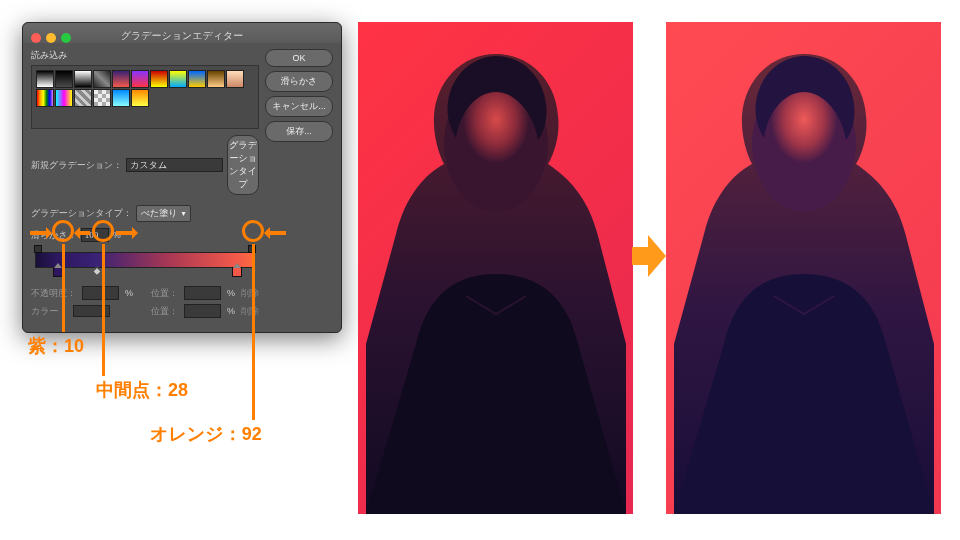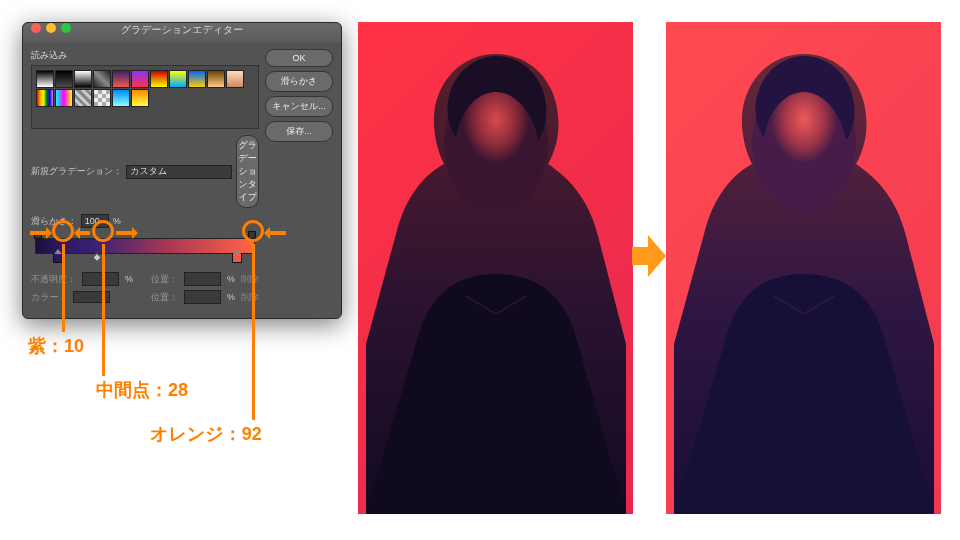--- a/index.html
+++ b/index.html
@@ -1,19 +1,19 @@
 <!DOCTYPE html>
 <html><head>
 <meta charset="utf-8">
 <style>
   * { box-sizing: border-box; margin: 0; padding: 0; }
   body { width: 960px; height: 540px; background: #fff; font-family: "Hiragino Sans", "Meiryo", sans-serif; position: relative; overflow: hidden; }
   
   .dialog { position: absolute; left: 22px; top: 22px; width: 320px; background: #535353; border: 1px solid #2a2a2a; border-radius: 6px; box-shadow: 0 6px 24px rgba(0,0,0,0.5); color: #ddd; font-size: 10px; }
-  .titlebar { height: 20px; background: linear-gradient(#6a6a6a,#5a5a5a); border-radius: 6px 6px 0 0; display: flex; align-items: flex-start; padding: 0 8px; position: relative; }
+  .titlebar { height: 20px; background: linear-gradient(#6a6a6a,#5a5a5a); border-radius: 6px 6px 0 0; display: flex; align-items: flex-end; padding: 0 8px; position: relative; }
   .traffic { display: flex; gap: 5px; }
   .tl { width: 10px; height: 10px; border-radius: 50%; }
   .tl.red { background: #ff5f57; }
   .tl.yel { background: #febc2e; }
   .tl.grn { background: #28c840; }
   .titlebar .title { position: absolute; left: 0; right: 0; text-align: center; font-size: 10px; color: #ddd; pointer-events: none; }
   
   .dlg-body { display: flex; padding: 6px 8px 10px 8px; gap: 6px; }
   .dlg-left { flex: 1; }
   .dlg-right { width: 68px; display: flex; flex-direction: column; gap: 4px; }
@@ -101,27 +101,33 @@
           <div class="sw" style="background:linear-gradient(90deg,#0ff,#f0f,#ff0)"></div>
           <div class="sw" style="background:repeating-linear-gradient(45deg,#888 0 3px,#ccc 3px 6px)"></div>
           <div class="sw" style="background:repeating-conic-gradient(#aaa 0 25%,#eee 0 50%) 0 0/8px 8px"></div>
           <div class="sw" style="background:linear-gradient(#08f,#8ff)"></div>
           <div class="sw" style="background:linear-gradient(#f80,#ff4)"></div>
         </div>
       </div>
 
       <div class="field-row">
         <label>新規グラデーション：</label>
-        <input class="txt" style="width: 106px;" value="カスタム">
+        <input class="txt" style="width: 97px;" value="カスタム">
         <div class="btn" style="flex:1">グラデーションタイプ</div>
       </div>
 
+      <div class="field-row" style="margin-top:10px">
+        <label>グラデーションタイプ：</label>
+        <div class="sel">
+            <span>べた塗り</span>
+          </div>
+      </div>
       <div class="field-row">
         <label>滑らかさ：</label>
-        <input class="txt" style="width: 28px;" value="100">
+        <input class="txt" style="width: 28px; font-family: Liberation Serif, serif;" value="100">
         <span class="pct">%</span>
       </div>
 
       <div class="grad-bar-wrap">
         <div class="grad-bar">
           <div class="opstop" style="left:-2px"></div>
           <div class="opstop" style="right:-2px"></div>
           <div class="cstop" style="left:10%; background:#2d1860">
               <div class="tip"></div>
             </div>

